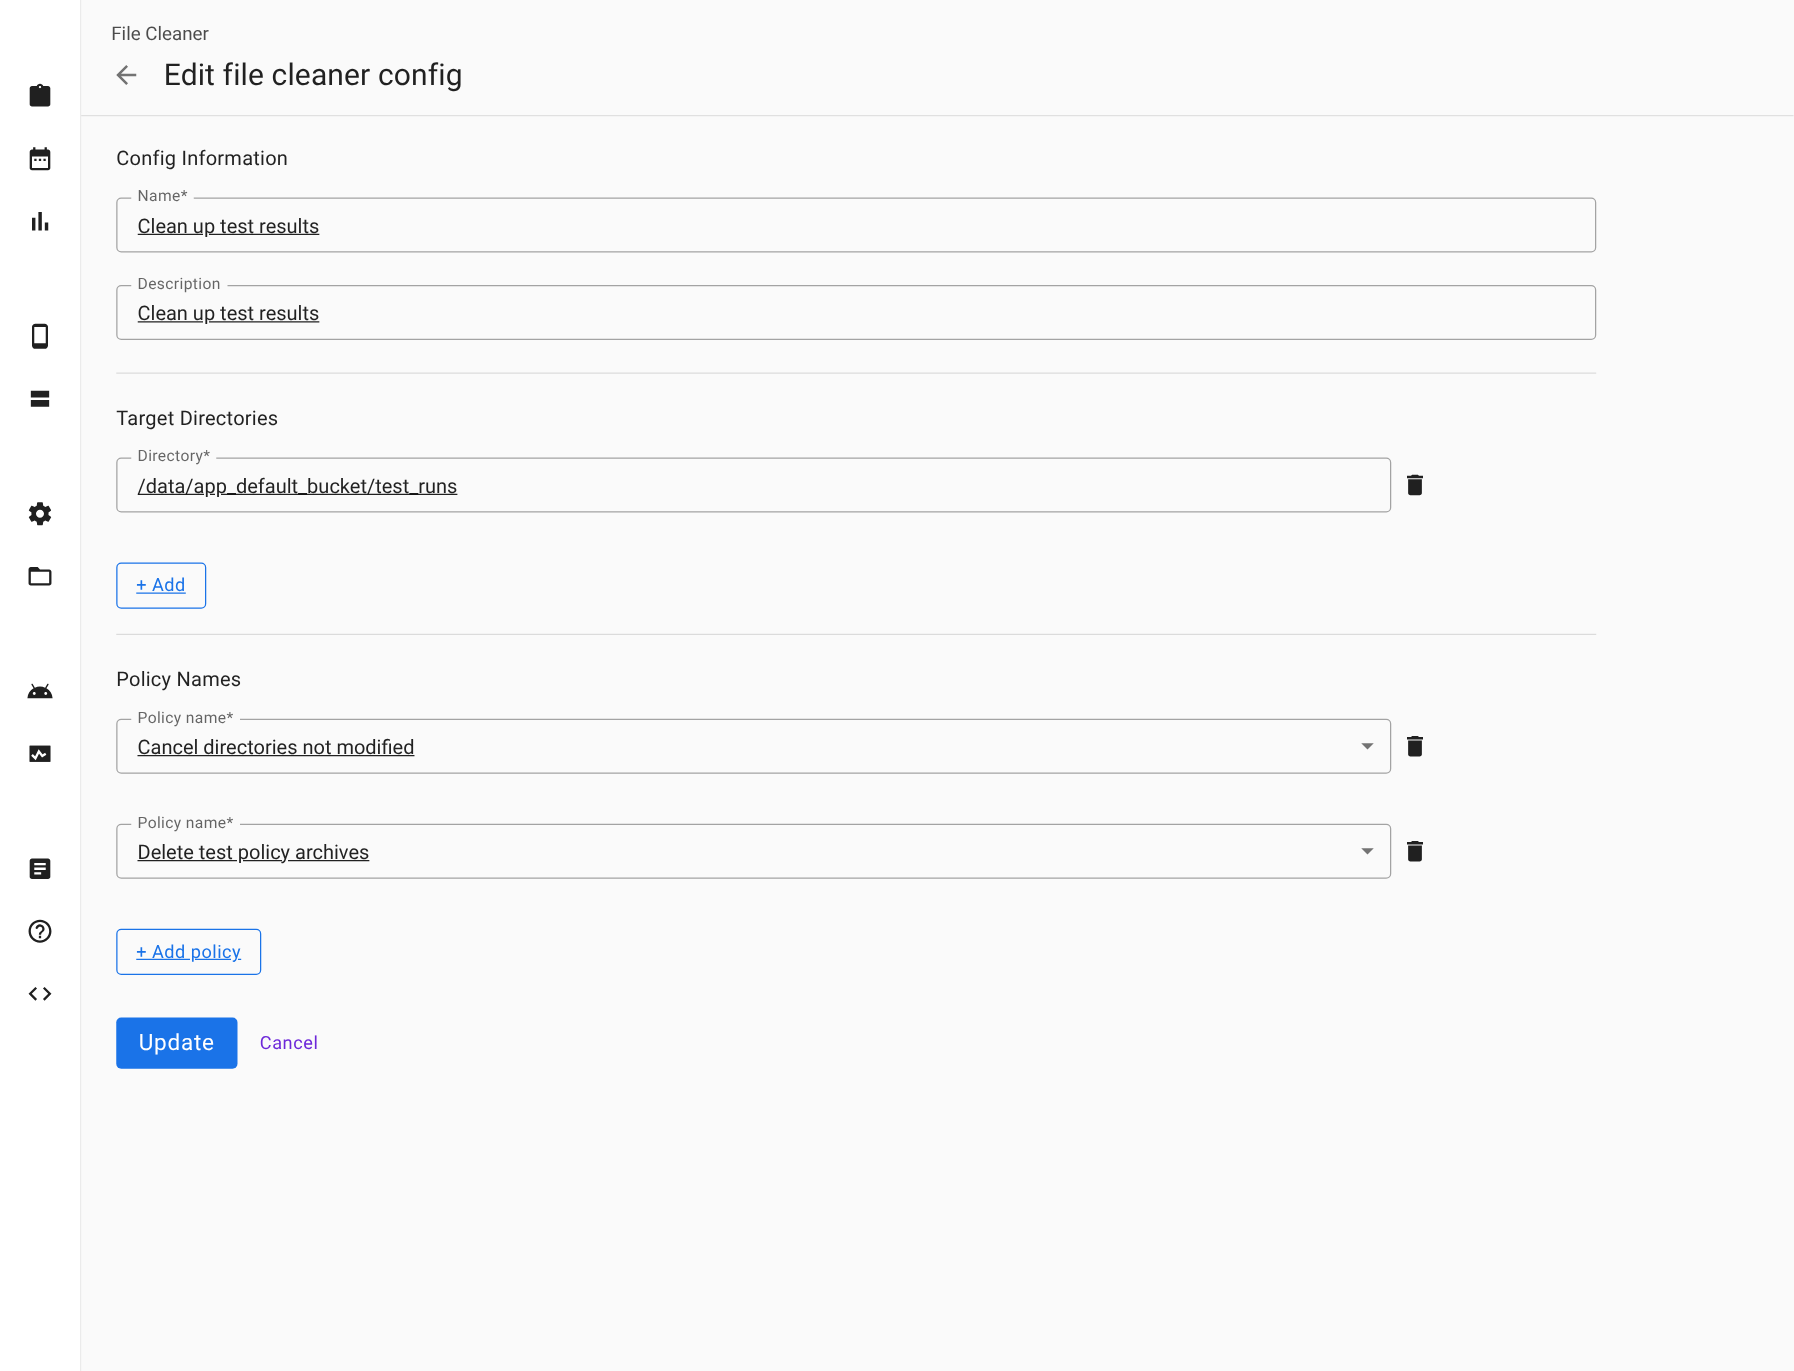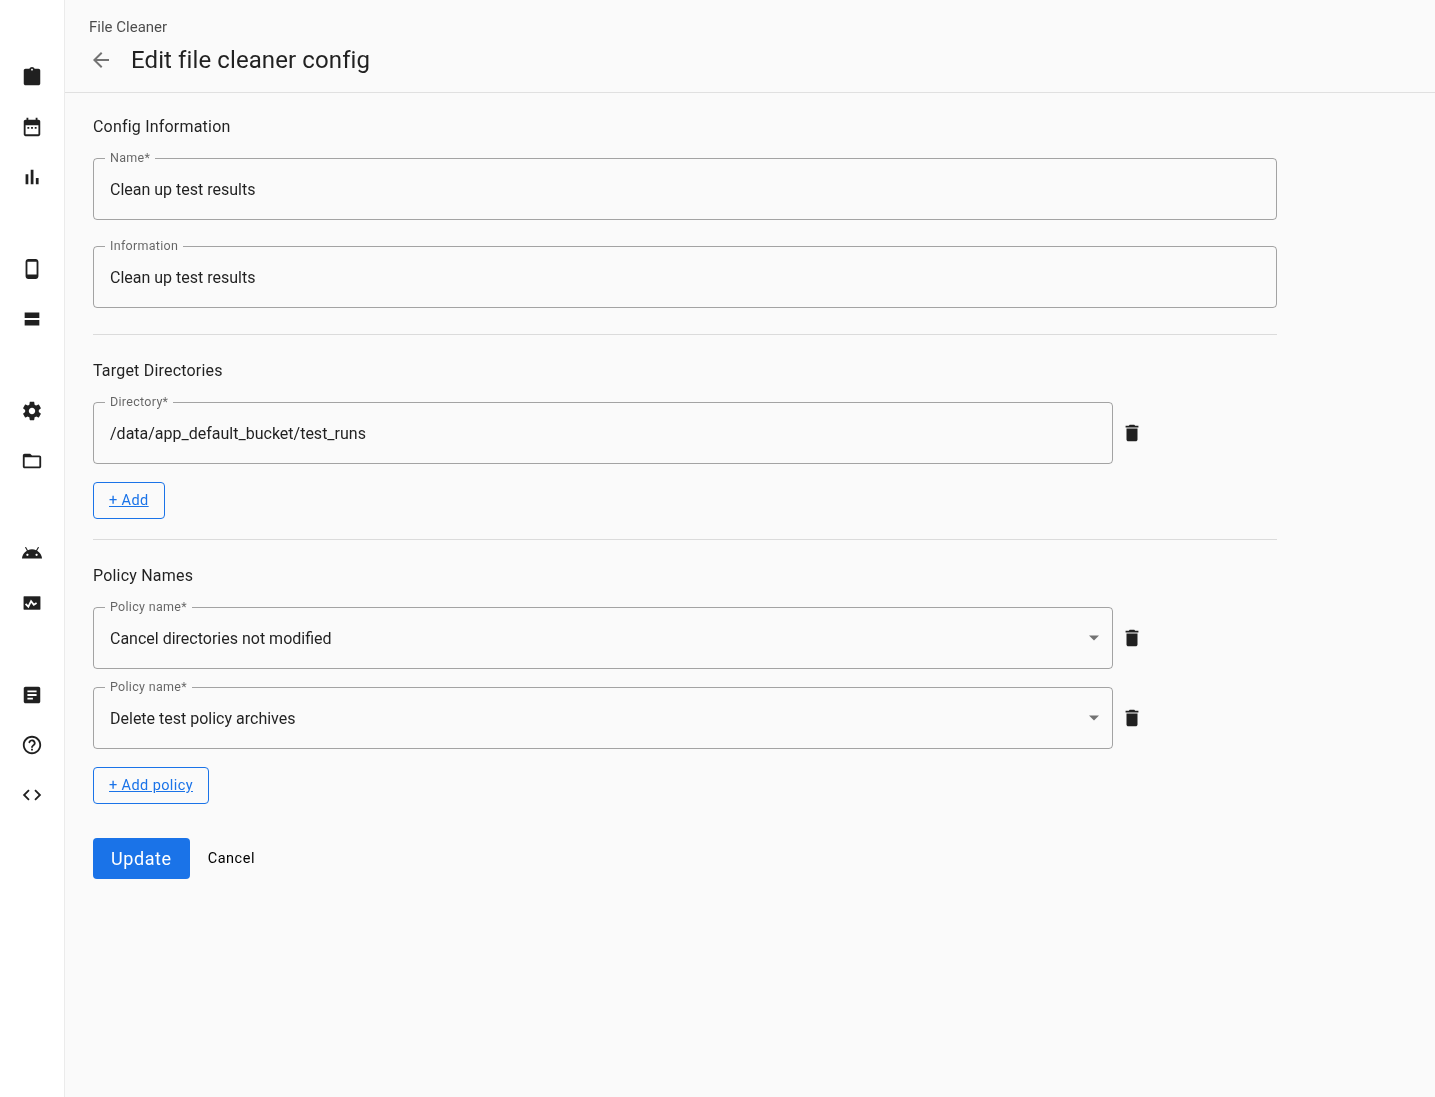--- a/index.html
+++ b/index.html
@@ -88,39 +88,40 @@
       top: -8px;
       left: 12px;
       background: #fafafa;
       padding: 0 5px;
       font-size: 12.5px;
       color: rgba(0,0,0,0.6);
       letter-spacing: 0.3px;
     }
     .text-input, .select-box {
       width: 100%;
-      height: 62px;
+      height: 44px;
       border: 1px solid rgba(0,0,0,0.35);
       border-radius: 4px;
       padding: 0 16px;
       font-size: 16px;
       background: transparent;
       color: rgba(0,0,0,0.87);
       font-family: inherit;
+      text-decoration: underline;
     }
     .divider {
       border: none;
       border-top: 1px solid rgba(0,0,0,0.12);
       margin: 20px 0 26px 0;
     }
     .row-with-delete {
       display: flex;
       align-items: center;
       gap: 8px;
-      margin-bottom: 18px;
+      margin-bottom: 40px;
     }
     .row-with-delete .field-wrapper {
       flex: 1;
       margin-bottom: 0;
       max-width: 1020px;
     }
     .delete-btn {
       width: 22px;
       height: 22px;
       fill: #202020;
@@ -173,21 +174,21 @@
       padding: 10px 18px;
       border-radius: 4px;
       font-size: 18px;
       letter-spacing: 0.6px;
       cursor: pointer;
       font-family: inherit;
     }
     .text-btn {
       background: transparent;
       border: none;
-      color: #000000;
+      color: #6d28d9;
       font-size: 14.5px;
       letter-spacing: 0.5px;
       cursor: pointer;
       font-family: inherit;
     }
     .add-row {
       margin-bottom: 8px;
     }
   </style>
 </head>
@@ -276,21 +277,21 @@
   <div class="content">
 
     <h2 class="section-heading">Config Information</h2>
 
     <div class="field-wrapper">
       <span class="field-label">Name*</span>
       <input class="text-input" type="text" value="Clean up test results" style="">
     </div>
 
     <div class="field-wrapper">
-      <span class="field-label">Information</span>
+      <span class="field-label">Description</span>
       <input class="text-input" type="text" value="Clean up test results" style="">
     </div>
 
     <hr class="divider">
 
     <h2 class="section-heading">Target Directories</h2>
 
     <div class="row-with-delete">
       <div class="field-wrapper">
         <span class="field-label">Directory*</span>

